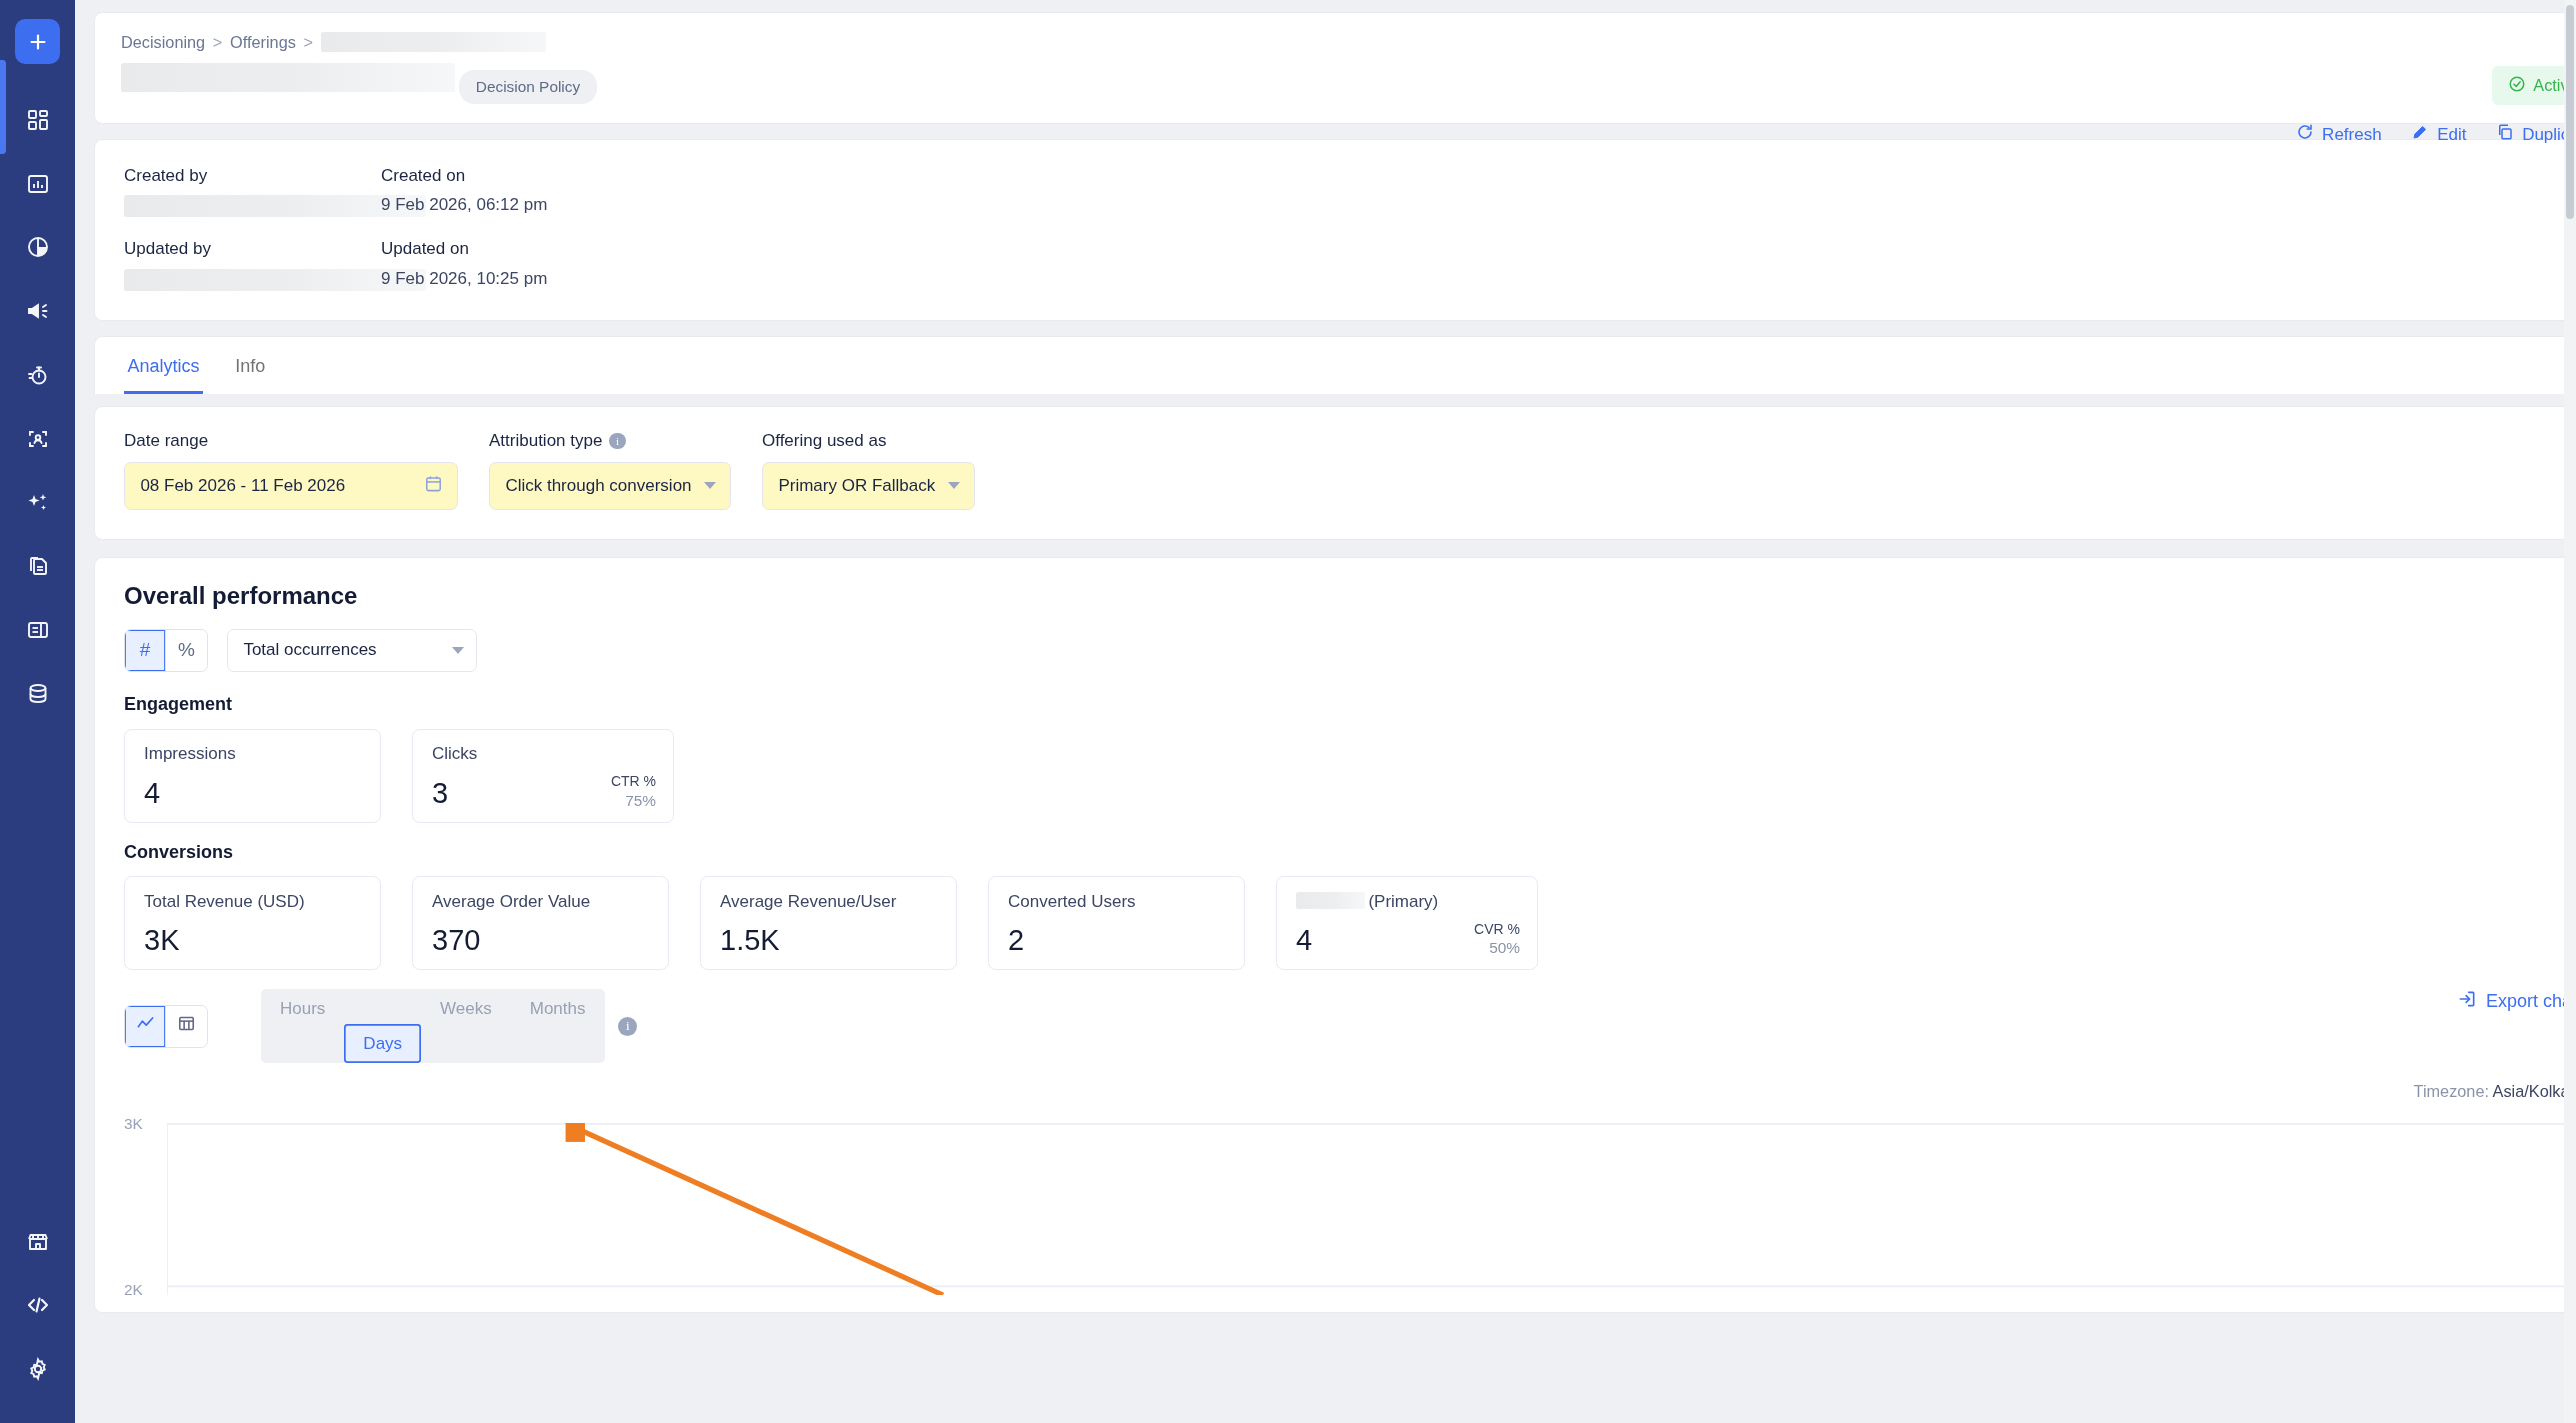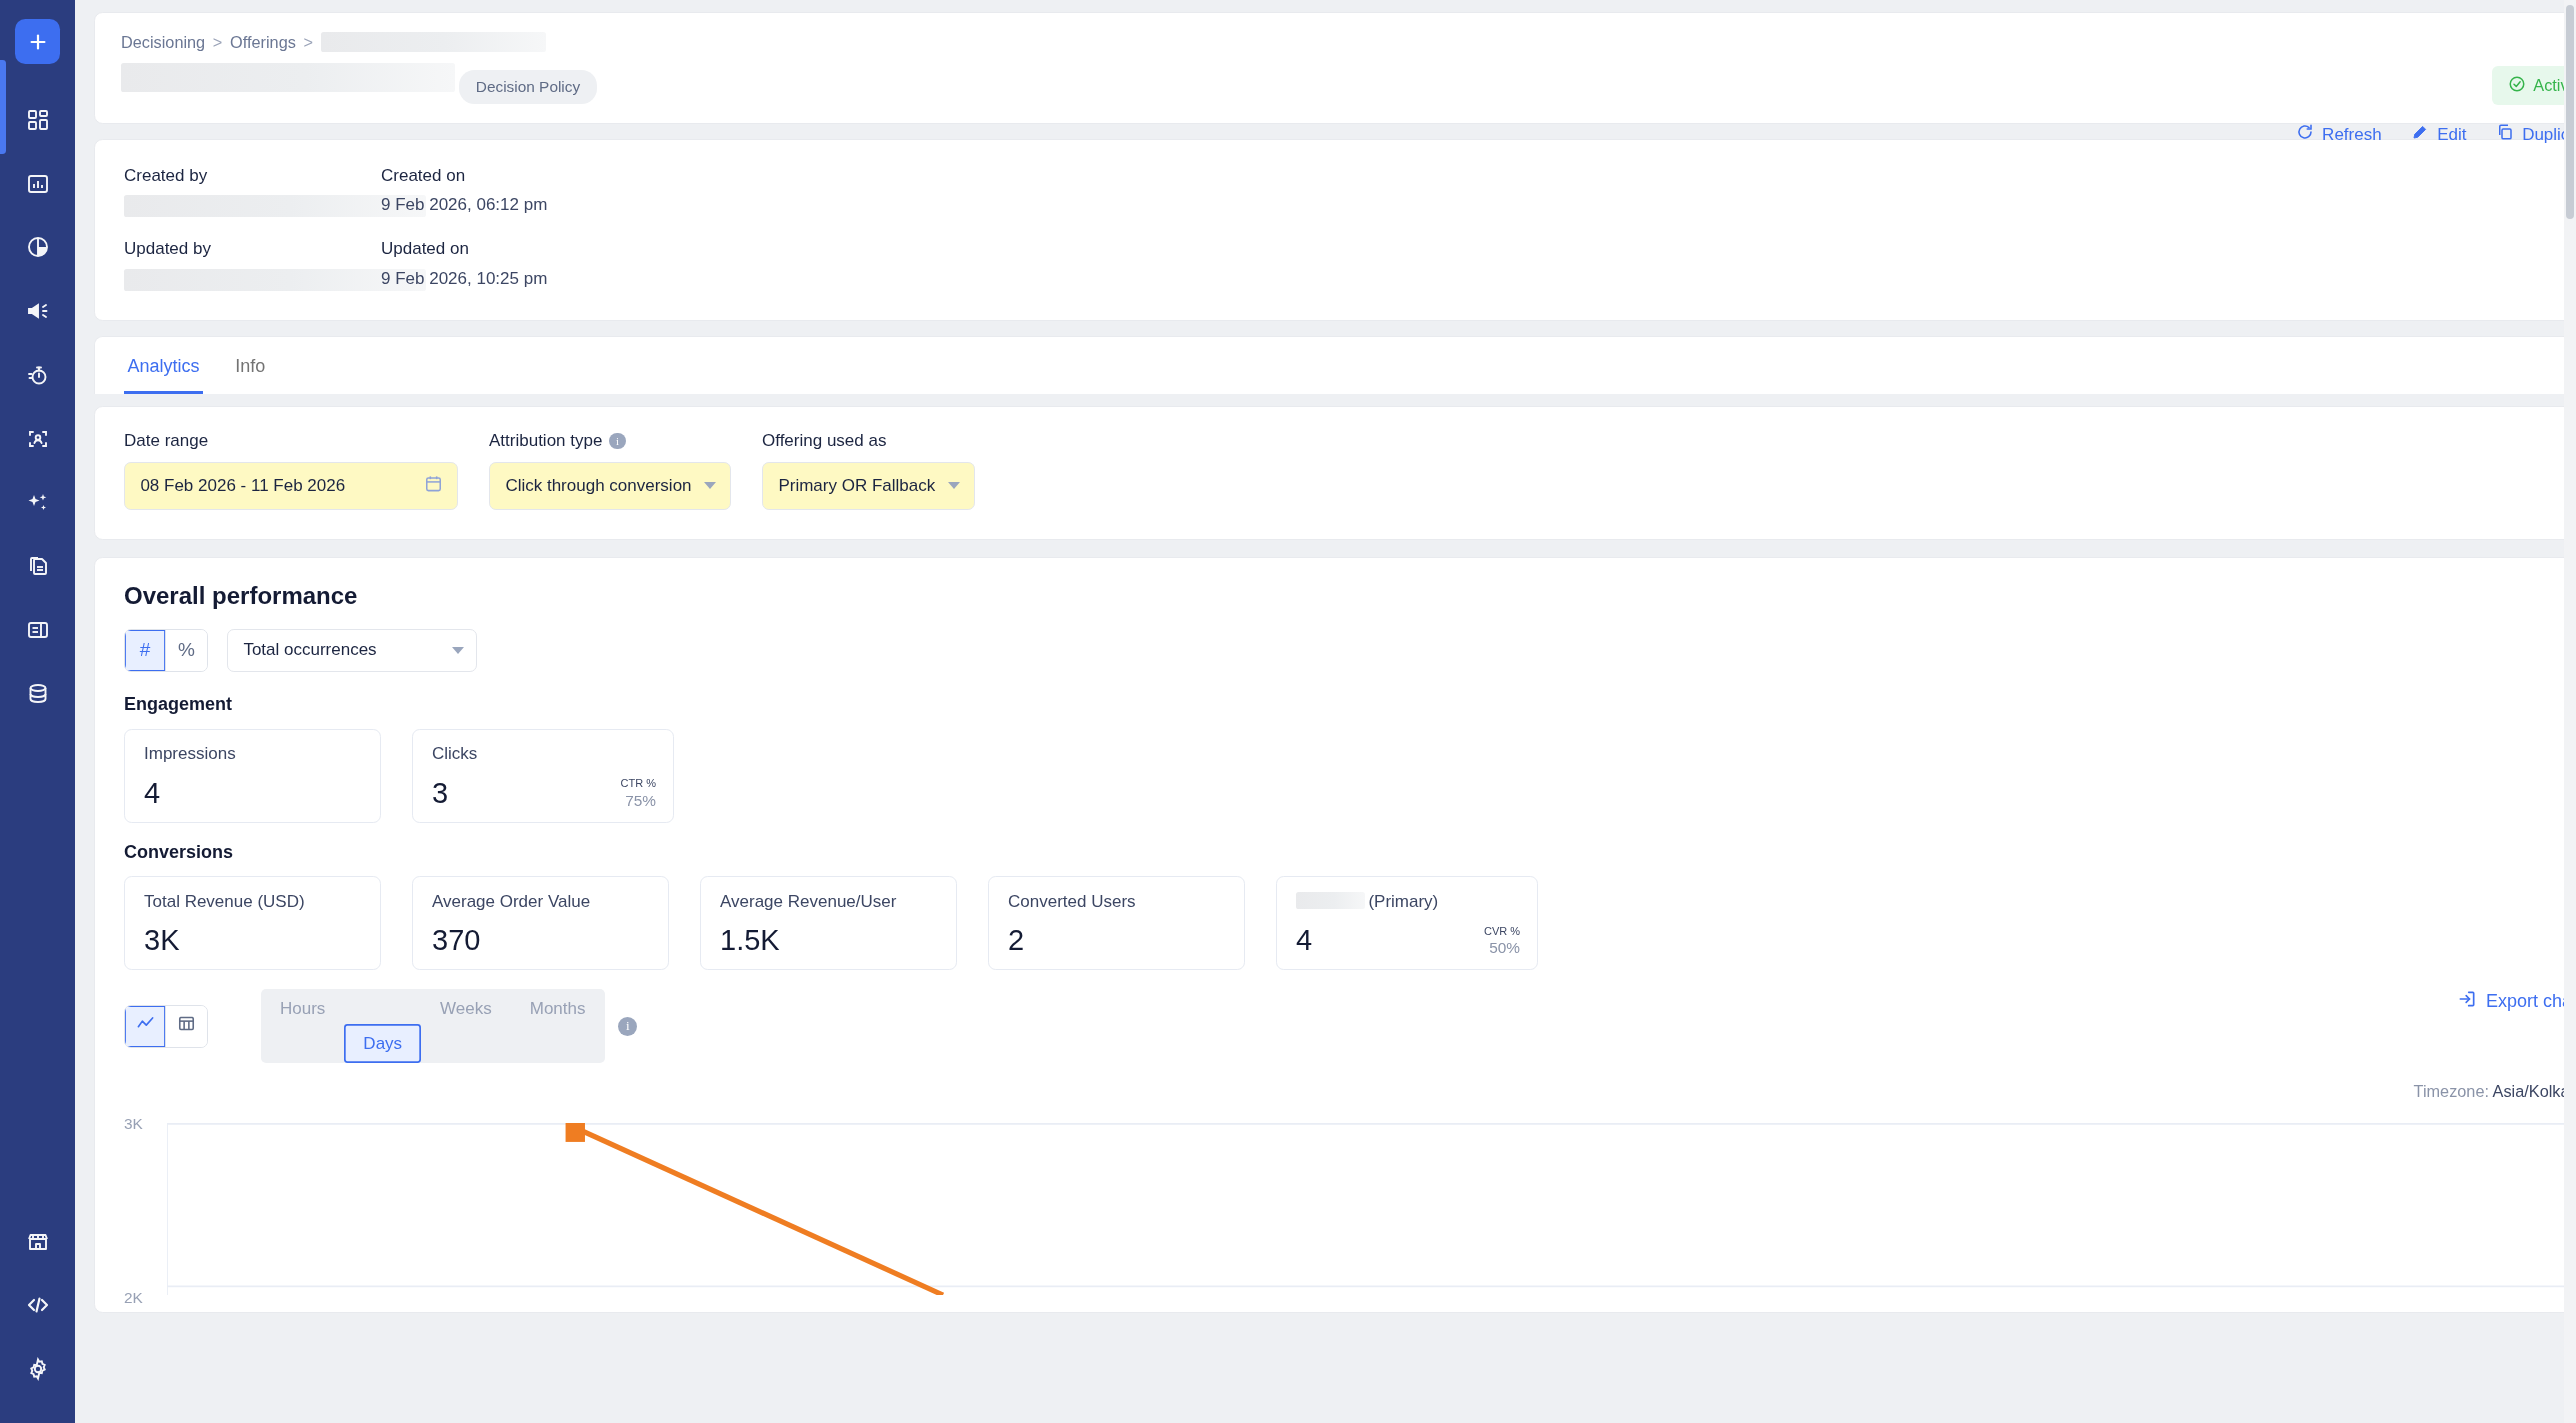--- a/index.html
+++ b/index.html
@@ -152,21 +152,21 @@
     padding: 14.6px 19px 13.7px 19px; position: relative; background:#fff;
   }
   .metric-card.w1 { width: 257px; }
   .metric-card.w2 { width: 262px; }
   .metric-name { font-size: 17px; color: #3c4663; }
   .metric-value {
     position:absolute; left: 19px; bottom: 12px;
     font-size: 29px; color: #141b34;
   }
   .metric-sub { position:absolute; right: 17px; bottom: 12px; text-align: right; }
-  .metric-sub-label { font-size: 11px; color: #3c4663; }
+  .metric-sub-label { font-size: 14px; color: #3c4663; }
   .metric-sub-value { font-size: 15.4px; color: #8a93a8; margin-top: 2.6px; }
   .name-redact { width: 69px; height: 17px; vertical-align: -1.7px; margin-right: 3.4px; }
 
   
   .chart-bar { display:flex; align-items:center; margin-top: 13.7px; position: relative; }
   .gran { display:flex; background:#eef0f3; border-radius:5.1px; overflow:hidden; margin-left: 53px; }
   .gran-btn {
     padding: 9.4px 19px; font-size: 17px; color:#98a1b5; cursor:pointer;
   }
   .gran-btn.active { background:#e8efff; color:#3d6ef0; box-shadow: inset 0 0 0 1.7px #3d6ef0; border-radius:3.4px;margin-top:35px; }
@@ -562,21 +562,21 @@
           </div>
         </div>
 
         <div class="tz">
           <span>Timezone:</span>
           <b>Asia/Kolkata</b>
         </div>
 
         <div class="chart-area">
           <div class="y-lab" style="top:-8.6px">3K</div>
-          <div class="y-lab" style="top:166px">2K</div>
+          <div class="y-lab" style="top:158px">2K</div>
           <div class="plot">
             <svg width="100%" height="172" viewBox="0 0 2740 200" preserveAspectRatio="none">
               <line x1="0" y1="1" x2="2740" y2="1" stroke="#e9edf5" stroke-width="2"></line>
               <line x1="0" y1="190" x2="2740" y2="190" stroke="#e9edf5" stroke-width="2"></line>
               <line x1="0" y1="0" x2="0" y2="200" stroke="#e9edf5" stroke-width="2"></line>
               <polyline points="462,5 880,200" fill="none" stroke="#ef7d22" stroke-width="6"></polyline>
               <rect x="452" y="0" width="22" height="22" fill="#ef7d22"></rect>
             </svg>
           </div>
         </div>

